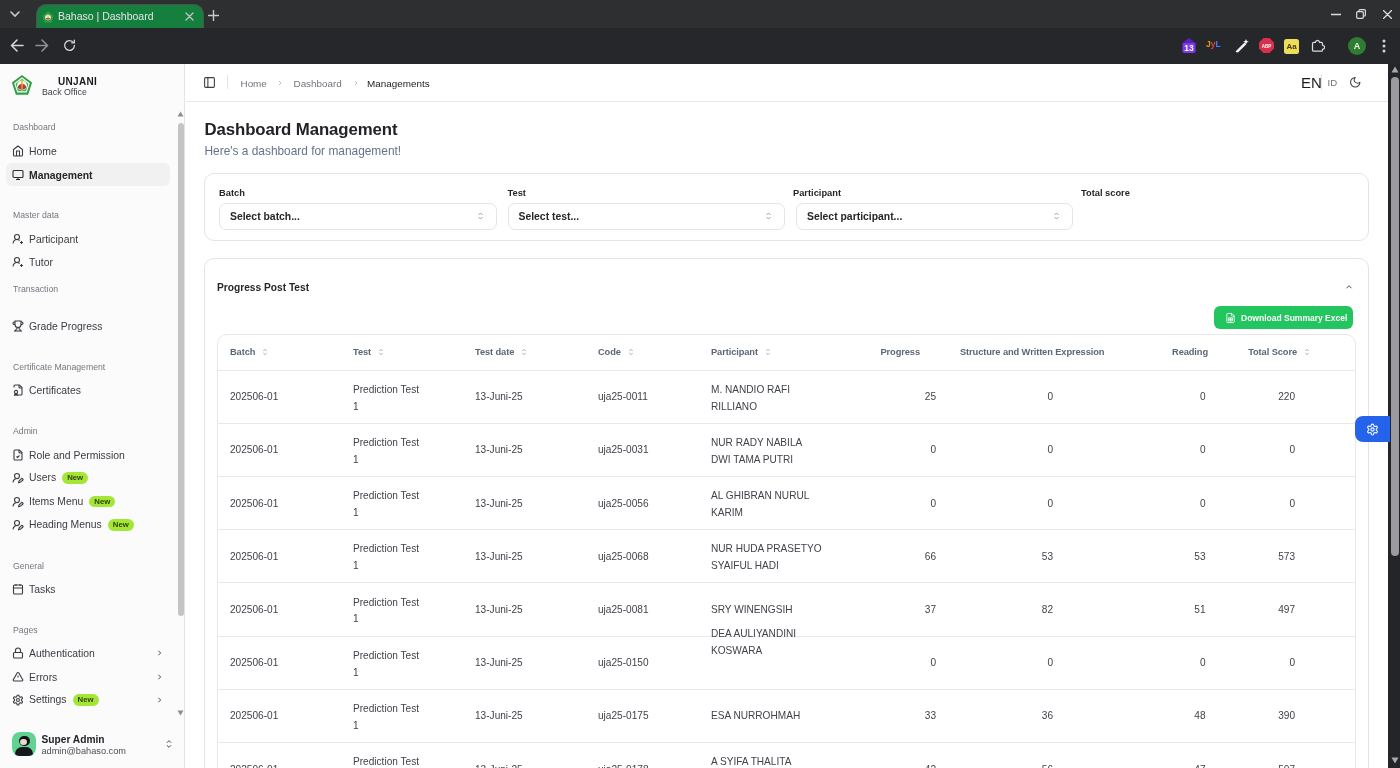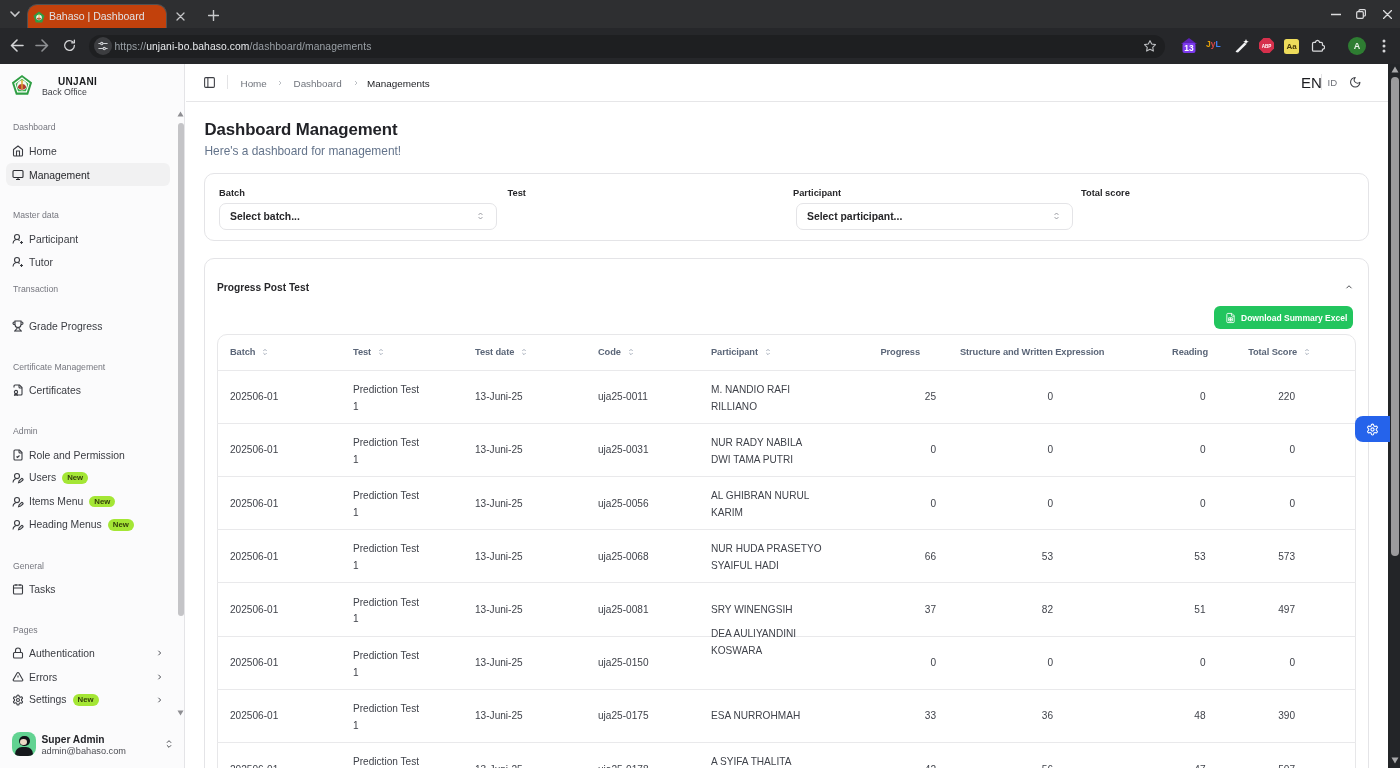--- a/index.html
+++ b/index.html
@@ -4,21 +4,21 @@
 <style>
 *{margin:0;padding:0;box-sizing:border-box}
 html,body{width:1400px;height:768px;overflow:hidden;background:#fff;font-family:"Liberation Sans",sans-serif}
 #root{position:relative;width:1400px;height:768px;overflow:hidden}
 .abs{position:absolute}
 .t{position:absolute;transform:translateY(-50%);white-space:nowrap}
 svg{display:block}
 
 #tabstrip{position:absolute;left:0;top:0;width:1400px;height:28px;background:#2e2f31}
 #toolbar{position:absolute;left:0;top:28px;width:1400px;height:35.5px;background:#26272a}
-#tab{position:absolute;left:27px;top:3.5px;width:140px;height:24.5px;background:#c2410c;border:1px solid #4e5052;border-bottom:none;border-radius:10px 10px 0 0}
+#tab{position:absolute;left:36px;top:3.5px;width:168px;height:24.5px;background:#15803d;border:1px solid #4e5052;border-bottom:none;border-radius:10px 10px 0 0}
 #tab .title{position:absolute;left:21px;top:50%;transform:translateY(-50%);font-size:10.5px;color:#e2e3e5}
 #omnibox{position:absolute;left:89px;top:34.5px;width:1076px;height:23px;border-radius:11.5px;background:#1e1f21}
 .urltext{position:absolute;left:25.5px;top:50%;transform:translateY(-50%);font-size:10.3px;color:#9aa0a6;letter-spacing:.1px}
 .urltext b{color:#e8eaed;font-weight:normal}
 
 #sidebar{position:absolute;left:0;top:63.5px;width:185px;height:704.5px;background:#fbfbfc;border-right:1px solid #e4e4e7}
 .slabel{position:absolute;left:13px;transform:translateY(-50%);font-size:8.7px;color:#76777f;font-weight:500;white-space:nowrap}
 .sitem{position:absolute;left:29px;transform:translateY(-50%);font-size:10.4px;color:#3a3c42;font-weight:500;white-space:nowrap;display:flex;align-items:center}
 .sicon{position:absolute;left:12px;transform:translateY(-50%)}
 .badge{display:inline-block;margin-left:6px;background:#a4e635;color:#33410a;font-size:7.8px;font-weight:bold;border-radius:6px;padding:2px 5px;line-height:1}
@@ -85,33 +85,20 @@
   <svg class="abs" style="left:10px;top:39px" width="14" height="13" viewBox="0 0 14 13">
       <path d="M7 1 1.5 6.5 7 12M1.8 6.5H13" stroke="#d3d4d6" stroke-width="1.6" fill="none" stroke-linecap="round" stroke-linejoin="round"></path>
     </svg>
   <svg class="abs" style="left:35px;top:39px" width="14" height="13" viewBox="0 0 14 13">
       <path d="M7 1l5.5 5.5L7 12M12.2 6.5H1" stroke="#8e9093" stroke-width="1.6" fill="none" stroke-linecap="round" stroke-linejoin="round"></path>
     </svg>
   <svg class="abs" style="left:63px;top:39px" width="13" height="13" viewBox="0 0 24 24">
       <path d="M21 12a9 9 0 1 1-2.64-6.36" fill="none" stroke="#d3d4d6" stroke-width="2.4" stroke-linecap="round"></path>
       <path d="M21 2v5h-5" fill="none" stroke="#d3d4d6" stroke-width="2.4" stroke-linecap="round" stroke-linejoin="round"></path>
     </svg>
-  <div id="omnibox">
-    <div class="abs" style="left:4.5px;top:2.5px;width:18px;height:18px;border-radius:50%;background:#3c3d40"></div>
-      <svg class="abs" style="left:8.5px;top:6.5px" width="10" height="10" viewBox="0 0 24 24" fill="none" stroke="#cfd1d4" stroke-width="2.6">
-        <circle cx="9" cy="6" r="2.8"></circle>
-        <path d="M1 6h4.8M12.2 6H23"></path>
-        <circle cx="15" cy="18" r="2.8"></circle>
-        <path d="M1 18h10.8M18.2 18H23"></path>
-      </svg>
-    <span class="urltext"><span style="color:#9aa0a6">https://</span><b>unjani-bo.bahaso.com</b><span style="color:#9aa0a6">/dashboard/managements</span></span>
-    <svg class="abs" style="left:1054px;top:4.5px" width="14" height="14" viewBox="0 0 24 24" fill="none" stroke="#bdbfc2" stroke-width="1.9" stroke-linejoin="round">
-        <path d="M12 2.8l2.9 5.9 6.5.9-4.7 4.6 1.1 6.5L12 17.6l-5.8 3.1 1.1-6.5L2.6 9.6l6.5-.9Z"></path>
-      </svg>
-  </div>
 
   <div class="abs" style="left:1181px;top:38px;width:16px;height:16px">
     <svg width="16" height="16" viewBox="0 0 16 16">
         <path d="M8 0 16 6H0Z" fill="#5b21b6"></path>
         <rect x="1.5" y="5" width="13" height="10" rx="2" fill="#7c3aed"></rect>
         <text x="8" y="12.8" font-family="Liberation Sans" font-size="8.4" font-weight="bold" fill="#fff" text-anchor="middle">13</text>
       </svg>
   </div>
   <div class="abs" style="left:1206px;top:39px;width:14px;height:14px;font-size:8.5px;font-weight:bold"><span style="color:#e3a008">J</span><span style="color:#d64545">y</span><span style="color:#3f83f8">L</span></div>
   <svg class="abs" style="left:1234px;top:38px" width="15" height="15" viewBox="0 0 15 15">
@@ -155,21 +142,21 @@
   <div class="slabel" style="top:127px">Dashboard</div>
   <svg class="sicon" style="top:151px" width="12" height="12" viewBox="0 0 24 24" fill="none" stroke="#3a3c42" stroke-width="2.2">
       <path d="m3 9 9-7 9 7v11a2 2 0 0 1-2 2H5a2 2 0 0 1-2-2z"></path>
       <path d="M9 22V12h6v10"></path>
     </svg>
   <div class="sitem" style="top:151px">Home</div>
   <svg class="sicon" style="top:174.5px" width="12" height="12" viewBox="0 0 24 24" fill="none" stroke="#2b2c31" stroke-width="2.2">
       <rect width="20" height="14" x="2" y="3" rx="2"></rect>
       <path d="M8 21h8M12 17v4"></path>
     </svg>
-  <div class="sitem" style="top:174.5px;font-weight:normal;color:#27282c">Management</div>
+  <div class="sitem" style="top:174.5px;font-weight:bold;color:#27282c">Management</div>
 
   <div class="slabel" style="top:215px">Master data</div>
   <svg class="sicon" style="top:238.5px" width="12" height="12" viewBox="0 0 24 24" fill="none" stroke="#3a3c42" stroke-width="2.2">
       <path d="M2 21a8 8 0 0 1 13.292-6"></path>
       <circle cx="10" cy="8" r="5"></circle>
       <path d="M19 16v6M22 19h-6"></path>
     </svg>
   <div class="sitem" style="top:238.5px">Participant</div>
   <svg class="sicon" style="top:262px" width="12" height="12" viewBox="0 0 24 24" fill="none" stroke="#3a3c42" stroke-width="2.2">
       <path d="M2 21a8 8 0 0 1 13.292-6"></path>
@@ -304,20 +291,26 @@
 
   <div class="card" style="left:204px;top:173px;width:1165px;height:68px"></div>
   <div class="flabel" style="left:219px;top:192.5px">Batch</div>
   <div class="fselect" style="left:219px;top:202.5px;width:277.5px">
       <span>Select batch...</span>
     <svg width="9" height="11" viewBox="0 0 24 24" fill="none" stroke="#8b8d94" stroke-width="2.4">
         <path d="m7 15 5 5 5-5M7 9l5-5 5 5"></path>
       </svg>
     </div>
   <div class="flabel" style="left:507.5px;top:192.5px">Test</div>
+  <div class="fselect" style="left:507.5px;top:202.5px;width:277.5px">
+      <span>Select test...</span>
+    <svg width="9" height="11" viewBox="0 0 24 24" fill="none" stroke="#8b8d94" stroke-width="2.4">
+        <path d="m7 15 5 5 5-5M7 9l5-5 5 5"></path>
+      </svg>
+    </div>
   <div class="flabel" style="left:793px;top:192.5px">Participant</div>
   <div class="fselect" style="left:796px;top:202.5px;width:277px">
       <span>Select participant...</span>
     <svg width="9" height="11" viewBox="0 0 24 24" fill="none" stroke="#8b8d94" stroke-width="2.4">
         <path d="m7 15 5 5 5-5M7 9l5-5 5 5"></path>
       </svg>
     </div>
   <div class="flabel" style="left:1081px;top:192.5px">Total score</div>
 
   <div class="card" style="left:204px;top:258px;width:1165px;height:560px"></div>

